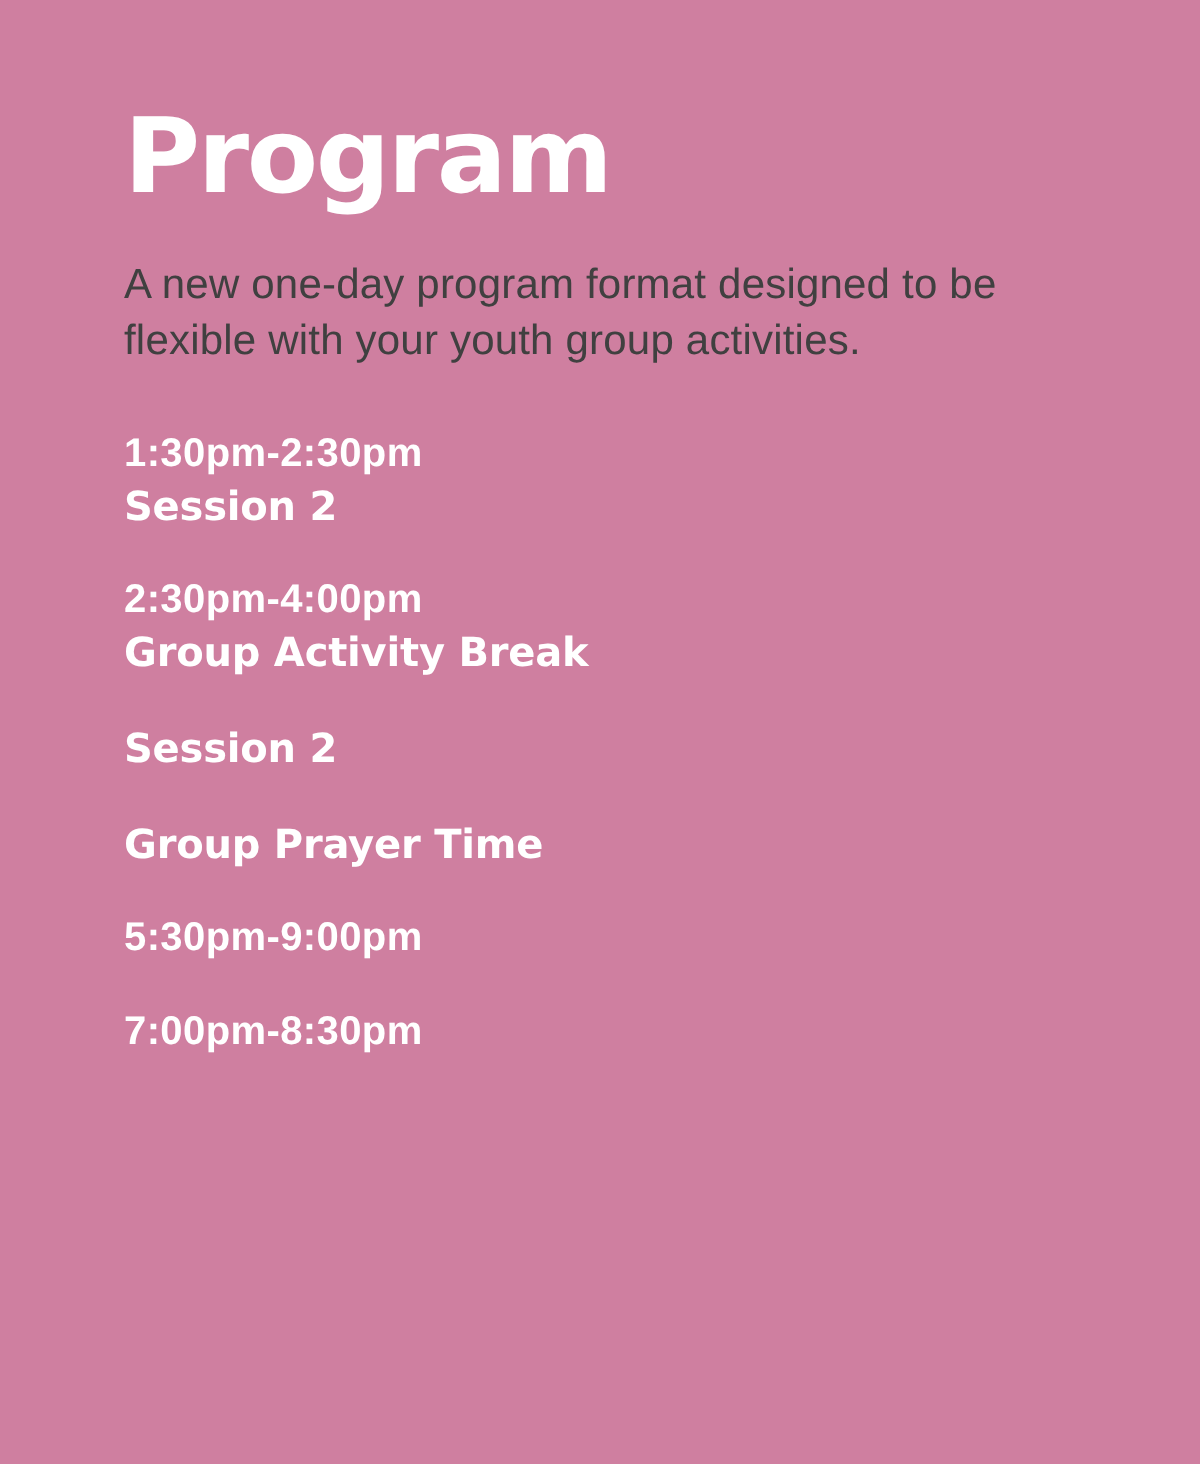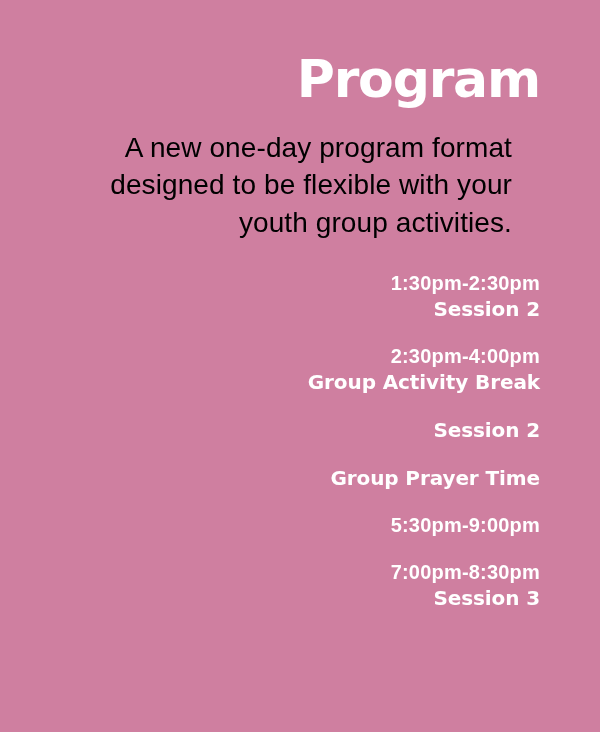--- a/index.html
+++ b/index.html
@@ -12,35 +12,34 @@
     background: #cf7fa0;
     font-family: "Liberation Sans", sans-serif;
     overflow: hidden;
   }
   .page {
     position: relative;
     width: 600px;
     height: 732px;
     box-sizing: border-box;
     padding: 52px 60px 0 62px;
-    text-align: right;
   }
   .title {
     font-family: "DejaVu Sans", sans-serif;
     font-size: 52px;
     font-weight: 700;
     letter-spacing: -1.2px;
     color: #ffffff;
     line-height: 1.05;
     margin: 0 0 22px 0;
   }
   .intro {
-    font-size: 28px;
+    font-size: 21px;
     font-weight: 400;
-    color: #000000;
+    color: #404040;
     line-height: 1.34;
     margin: 0 0 30px 0;
     max-width: 450px;
     letter-spacing: 0.1px;
   }
   .schedule {
     margin: 0;
     padding: 0;
     list-style: none;
   }
@@ -88,17 +87,16 @@
       <div class="slot-name">Session 2</div>
     </li>
     <li class="slot">
       <div class="slot-name">Group Prayer Time</div>
     </li>
     <li class="slot">
       <div class="slot-time">5:30pm-9:00pm</div>
     </li>
     <li class="slot">
       <div class="slot-time">7:00pm-8:30pm</div>
-      <div class="slot-name">Session 3</div>
     </li>
   </ul>
 
 </div>
 
 </body></html>

